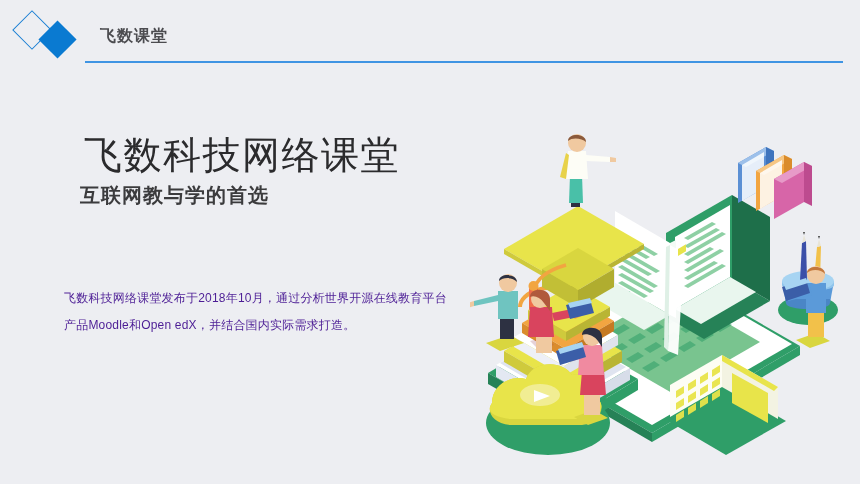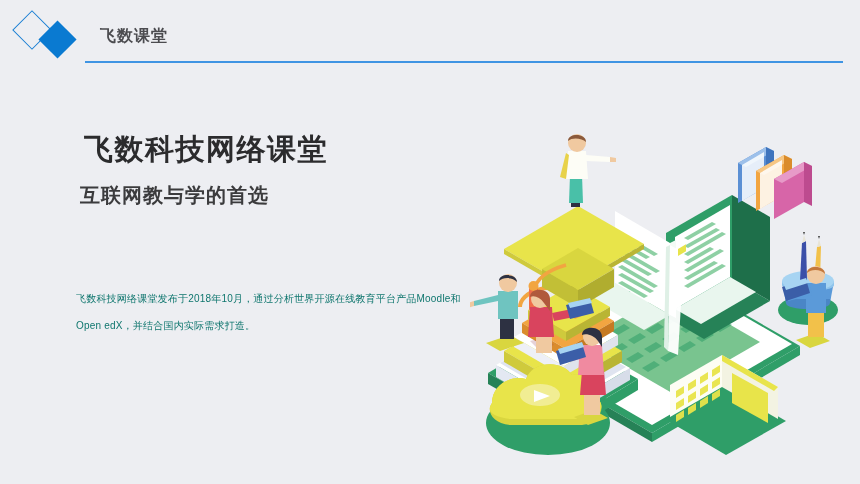--- a/index.html
+++ b/index.html
@@ -79,44 +79,44 @@
     position: absolute;
     left: 0;
     top: 100px;
     width: 470px;
     height: 330px;
   }
   .main-title {
     position: absolute;
     left: 84px;
     top: 30px;
-    font-size: 29px;
-    font-weight: bold;
+    font-size: 38px;
+    font-weight: normal;
     color: #2b2b2d;
     letter-spacing: 1.5px;
     white-space: nowrap;
   }
   .sub-title {
     position: absolute;
     left: 80px;
     top: 82px;
     font-size: 20px;
     font-weight: 700;
     color: #3b3b3d;
     letter-spacing: 1px;
     white-space: nowrap;
   }
   .body-copy {
     position: absolute;
-    left: 76px;
+    left: 64px;
     top: 185px;
     width: 392px;
-    font-size: 10px;
+    font-size: 12px;
     line-height: 27px;
-    color: #0f766e;
+    color: #4c1d95;
     letter-spacing: 0.2px;
   }
 
   
   .illustration {
     position: absolute;
     left: 470px;
     top: 55px;
     width: 390px;
     height: 400px;

